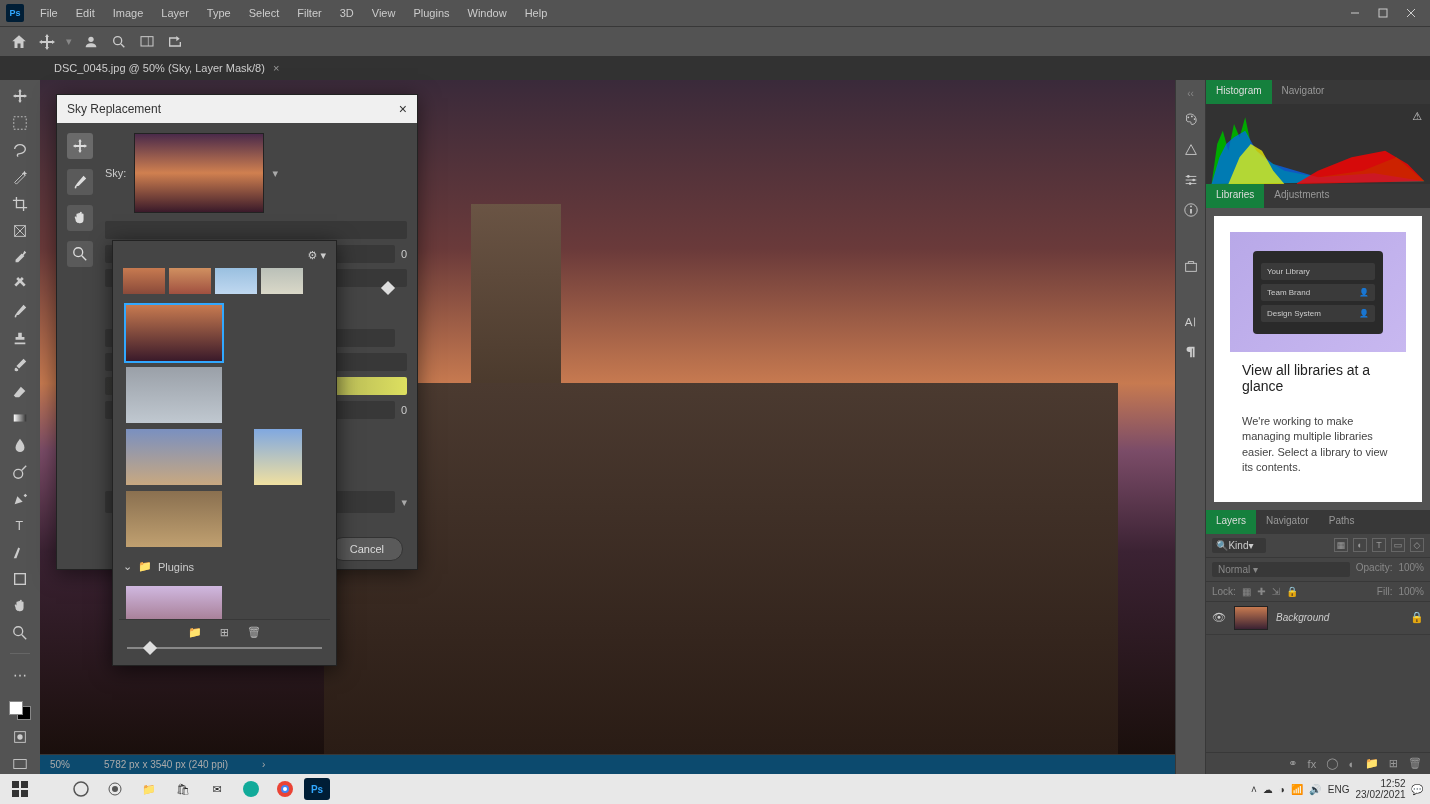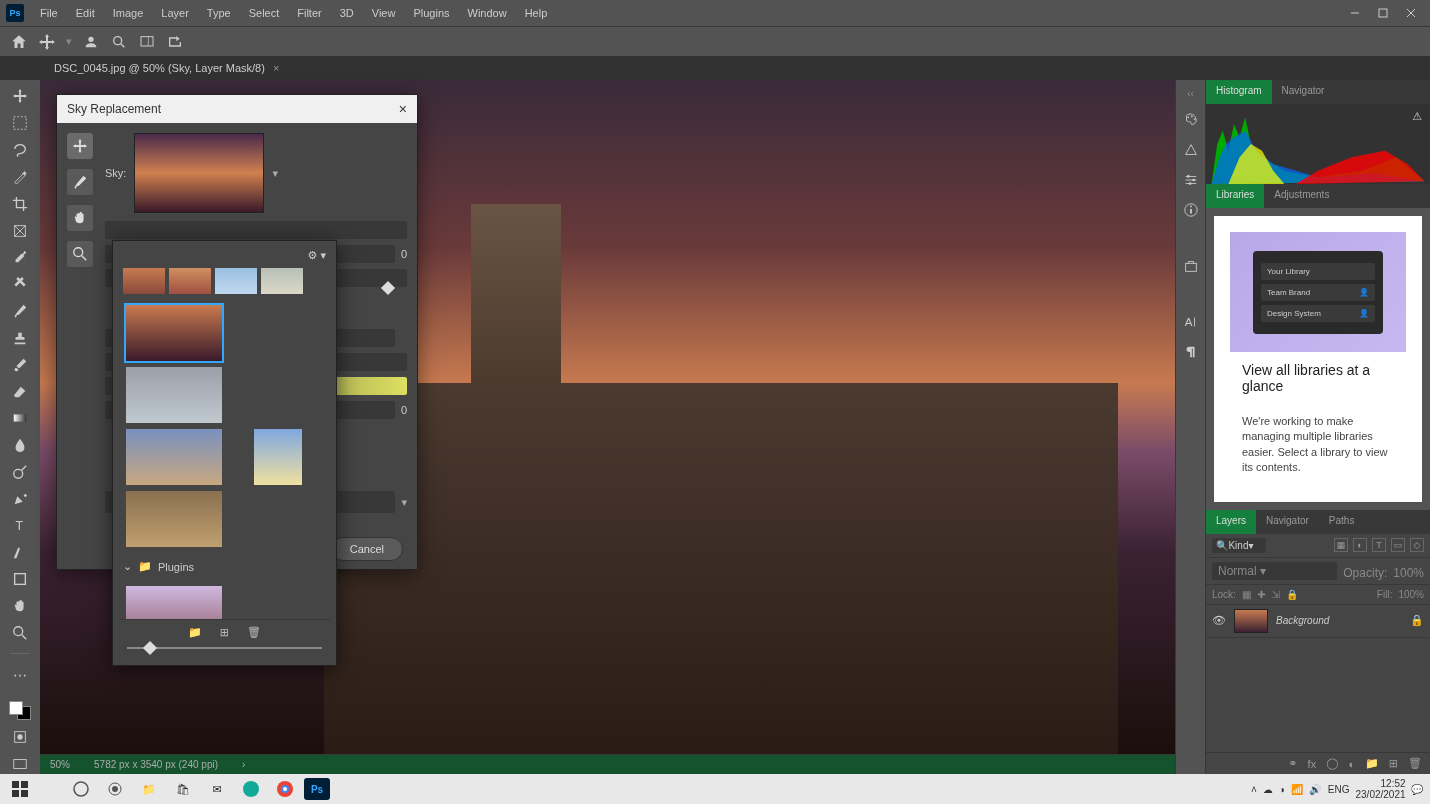--- a/index.html
+++ b/index.html
@@ -23,21 +23,21 @@
 .tools .t { width:24px; height:24px; display:flex; align-items:center; justify-content:center; cursor:pointer; border-radius:2px; }
 .tools .t svg { width:16px; height:16px; fill:#ccc; }
 .tools .swatch { width:22px; height:22px; margin-top:10px; position:relative;}
 .tools .swatch .fg{position:absolute;width:14px;height:14px;background:#fff;border:1px solid #888;left:0;top:0;}
 .tools .swatch .bg{position:absolute;width:14px;height:14px;background:#000;border:1px solid #888;right:0;bottom:0;}
 
 .canvaswrap { flex:1; background:#262626; display:flex; flex-direction:column; position:relative;}
 .canvas { flex:1; background:linear-gradient(180deg,#3a2a3a 0%,#6a3a3a 25%,#c77a50 45%,#7b4c68 55%,#3b2233 70%,#1a0f0c 100%); margin:0; position:relative; overflow:hidden;}
 .building{position:absolute; left:25%; right:5%; bottom:0; height:55%; background:linear-gradient(180deg,#4b3a30 0%,#2a1c15 100%);}
 .tower{position:absolute; left:38%; bottom:40%; width:90px; height:280px; background:linear-gradient(180deg,#6a5444 0%,#3a2c20 100%);}
-.statusbar { height:20px; background:#14532d; display:flex; align-items:center; padding:0 10px; font-size:10px; color:#aaa; gap:24px; border-top:1px solid #383838;}
+.statusbar { height:20px; background:#0c4a6e; display:flex; align-items:center; padding:0 10px; font-size:10px; color:#aaa; gap:34px; border-top:1px solid #383838;}
 
 .miniright { width:30px; background:#535353; border-left:1px solid #383838; display:flex; flex-direction:column; align-items:center; gap:12px; padding-top:8px;}
 .miniright .mi{width:18px;height:18px;display:flex;align-items:center;justify-content:center;}
 .miniright .mi svg{width:16px;height:16px;fill:#ccc;}
 
 .panels { width:225px; background:#535353; display:flex; flex-direction:column; border-left:1px solid #383838;}
 .ptabs { display:flex; height:24px; background:#383838;}
 .ptabs .pt{ padding:5px 10px; font-size:10px; color:#999; cursor:pointer;}
 .ptabs .pt.active{ background:#15803d; color:#ddd;}
 .hist { height:80px; background:#323232; position:relative; overflow:hidden;}
@@ -52,21 +52,21 @@
 .libcard p{font-size:11px; color:#444; line-height:1.4;}
 .libcard .btns{display:flex; justify-content:center; gap:20px; padding:8px 0 2px; align-items:center;}
 .libcard .ok{background:#1473e6; color:#fff; border:none; border-radius:14px; padding:6px 16px; font-size:11px; cursor:pointer;}
 .libcard .learn{color:#333; font-size:11px; cursor:pointer;}
 
 .layerpanel{flex:1; display:flex; flex-direction:column;}
 .layerctrl{background:#454545; padding:4px 6px; display:flex; align-items:center; gap:6px; font-size:10px; border-bottom:1px solid #383838;}
 .layerctrl .kind{background:#383838; padding:2px 4px; border-radius:2px; flex:0 0 54px; display:flex; align-items:center;}
 .layerctrl .licons{display:flex; gap:5px; margin-left:auto;}
 .layerctrl .licons span{width:14px;height:14px;display:flex;align-items:center;justify-content:center;border:1px solid #666;font-size:9px;color:#999;}
-.blendrow{background:#454545; padding:4px 6px; display:flex; align-items:flex-end; gap:6px; font-size:12px; border-bottom:1px solid #383838; color:#888;}
+.blendrow{background:#454545; padding:4px 6px; display:flex; align-items:flex-start; gap:6px; font-size:10px; border-bottom:1px solid #383838; color:#888;}
 .blendrow .sel{background:#383838; padding:2px 6px; border-radius:2px; flex:1;}
 .lockrow{background:#454545; padding:4px 6px; display:flex; align-items:center; gap:6px; font-size:10px; border-bottom:1px solid #383838; color:#888;}
 .layerlist{flex:1; background:#454545;}
 .layerrow{display:flex; align-items:center; padding:4px 6px; gap:8px; border-bottom:1px solid #3a3a3a;}
 .layerrow .eye{width:14px;}
 .layerrow .thumb{width:34px;height:24px; background:linear-gradient(#c77a50,#3b2233); border:1px solid #222;}
 .layerrow .name{flex:1; font-style:italic; font-size:10px;}
 .layerrow .lock{width:14px;}
 .layerfoot{height:22px; background:#454545; display:flex; align-items:center; justify-content:flex-end; gap:10px; padding:0 8px; border-top:1px solid #383838; color:#999;}
 .layerfoot span{font-size:11px;}

